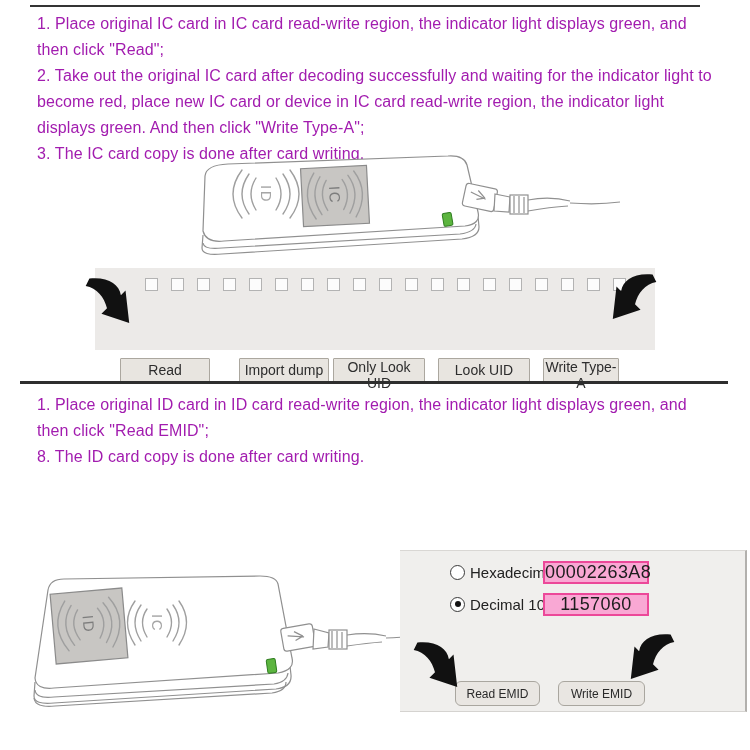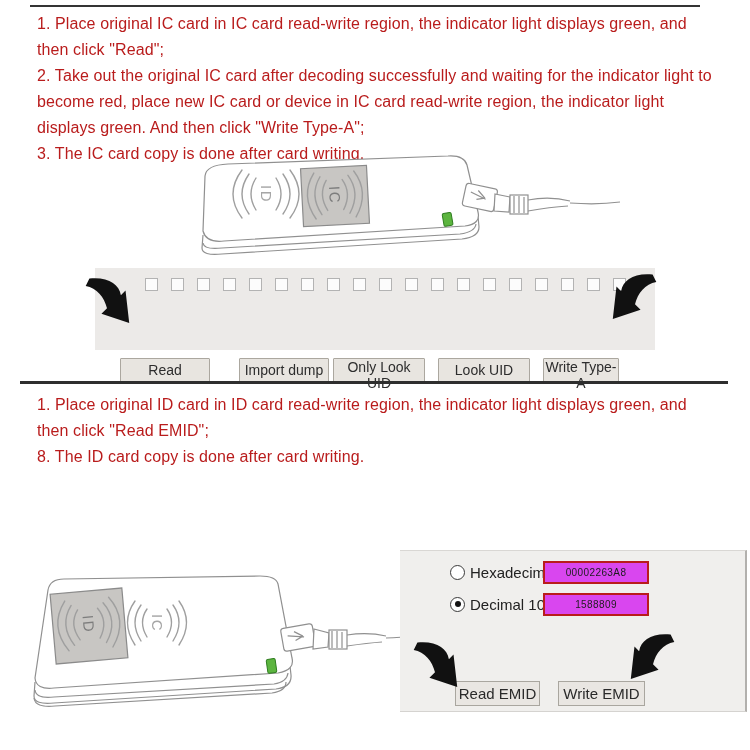--- a/index.html
+++ b/index.html
@@ -1,21 +1,21 @@
 <!DOCTYPE html>
 <html><head>
 <meta charset="utf-8">
 <style>
   html,body{margin:0;padding:0;background:#fff;}
   .canvas{position:relative;width:750px;height:750px;background:#fff;overflow:hidden;
           font-family:"Liberation Sans",sans-serif;}
   .rule{position:absolute;background:#343434;}
   .rule-top{left:30px;top:5px;width:670px;height:2px;}
   .rule-mid{left:20px;top:381px;width:708px;height:3px;background:#2e2e2e;}
-  .instructions{position:absolute;width:682px;color:#b91c1c;font-size:16px;line-height:26px;letter-spacing:.1px;}
+  .instructions{position:absolute;width:682px;color:#a21caf;font-size:16px;line-height:26px;letter-spacing:.1px;}
   .instr-1{left:37px;top:11px;}
   .instr-2{left:37px;top:392px;}
   .para{margin:0;}
   .device{position:absolute;}
   .device-1{left:150px;top:152px;width:480px;height:118px;}
   .device-2{left:20px;top:552px;width:400px;height:162px;}
   .zone-label{font-family:"Liberation Sans",sans-serif;font-size:15px;fill:#a6a6a6;letter-spacing:1.5px;}
   .zone-label.hl{fill:#7d7d7d;}
   .toolbar-panel{position:absolute;left:95px;top:268px;width:560px;height:82px;background:#eceae8;}
   .cb-row{position:absolute;left:50px;top:10px;display:flex;gap:13px;}
@@ -29,24 +29,24 @@
   .b5{left:448px;width:76px;}
   .emid-panel{position:absolute;left:400px;top:550px;width:347px;height:162px;background:#f0efed;
               box-sizing:border-box;border-top:1px solid #d9d7d4;border-bottom:1px solid #d5d3d0;border-right:2px solid #b2b0ad;}
   .row{position:absolute;left:0;width:100%;height:22px;display:flex;align-items:center;}
   .r1{top:10px;}.r2{top:42px;}.r3{top:74px;}
   .radio{margin-left:50px;width:13px;height:13px;border:1.5px solid #3a3a3a;border-radius:50%;
          background:#fff;display:inline-flex;align-items:center;justify-content:center;flex:none;}
   .radio-dot{width:6px;height:6px;border-radius:50%;background:transparent;}
   .radio[data-sel="true"] .radio-dot{background:#141414;}
   .radio-label{margin-left:5px;font-size:15px;color:#222;}
-  .field{position:absolute;left:143px;width:102px;height:19px;background:#d946ef;border:2px solid #b91c1c;
-         text-align:center;font-size:10px;line-height:19px;color:#1d1d1d;letter-spacing:.4px;}
+  .field{position:absolute;left:143px;width:102px;height:19px;background:#f9a8d4;border:2px solid #ec4899;
+         text-align:center;font-size:18px;line-height:19px;color:#1d1d1d;letter-spacing:.4px;}
   .emid-btn{position:absolute;top:130px;height:25px;background:#e9e6e2;border:1px solid #a9a69f;
-            border-radius:0;font-family:"Liberation Sans",sans-serif;font-size:15px;color:#2a2a2a;padding:0;}
+            border-radius:6px;font-family:"Liberation Sans",sans-serif;font-size:12px;color:#2a2a2a;padding:0;}
   .btn-reademid{left:55px;width:85px;}
   .btn-writeemid{left:158px;width:87px;}
   .arrow{position:absolute;width:50px;height:55px;}
   .arrow path{fill:#111;}
   .mirror{transform:scaleX(-1);}
   .a-read{left:82px;top:276px;}
   .a-writeA{left:610px;top:272px;}
   .a-reademid{left:410px;top:640px;}
   .a-writeemid{left:628px;top:632px;}
   .dev-line{stroke:#909090;stroke-width:1.2;fill:none;}
@@ -193,21 +193,21 @@
           <span class="radio-dot"></span>
         </span>
       <span class="radio-label">Hexadecimal</span>
       <div class="field">00002263A8</div>
     </div>
     <div class="row r2">
       <span class="radio" data-sel="true">
           <span class="radio-dot"></span>
         </span>
       <span class="radio-label">Decimal 10</span>
-      <div class="field">1588809</div>
+      <div class="field">1157060</div>
     </div>
     <button class="emid-btn btn-reademid">Read EMID</button>
     <button class="emid-btn btn-writeemid">Write EMID</button>
   </div>
 
   <svg class="arrow mirror a-reademid" viewBox="0 0 54 58">
     <path d="M46,2 C26,0 14,8 12,20 L7,15 L3,50 L33,40 L27,34 C30,22 38,12 50,10 Z"></path>
   </svg>
   <svg class="arrow a-writeemid" viewBox="0 0 54 58">
     <path d="M46,2 C26,0 14,8 12,20 L7,15 L3,50 L33,40 L27,34 C30,22 38,12 50,10 Z"></path>

